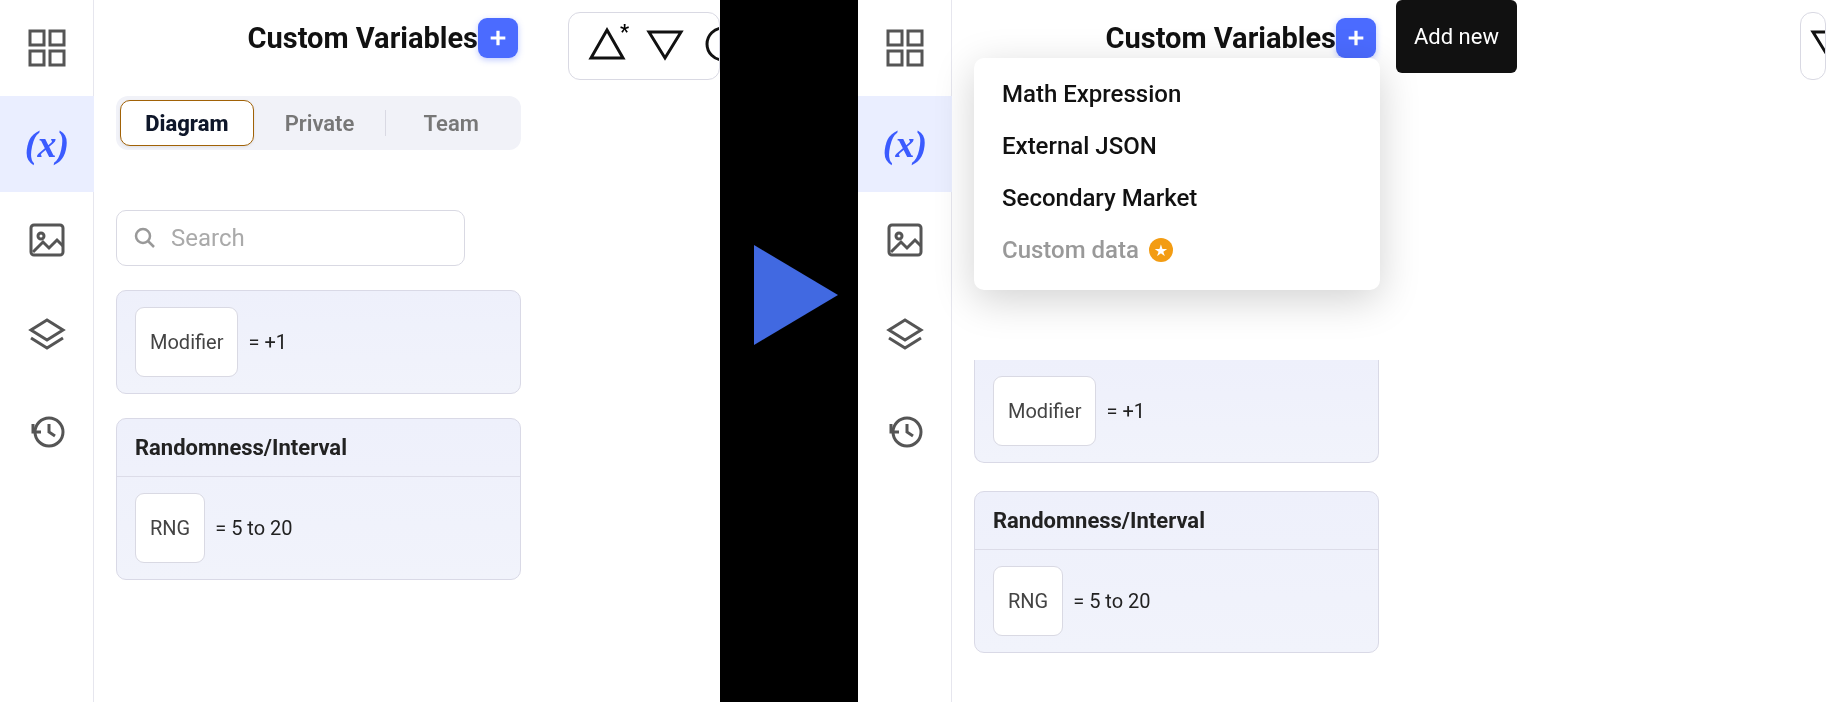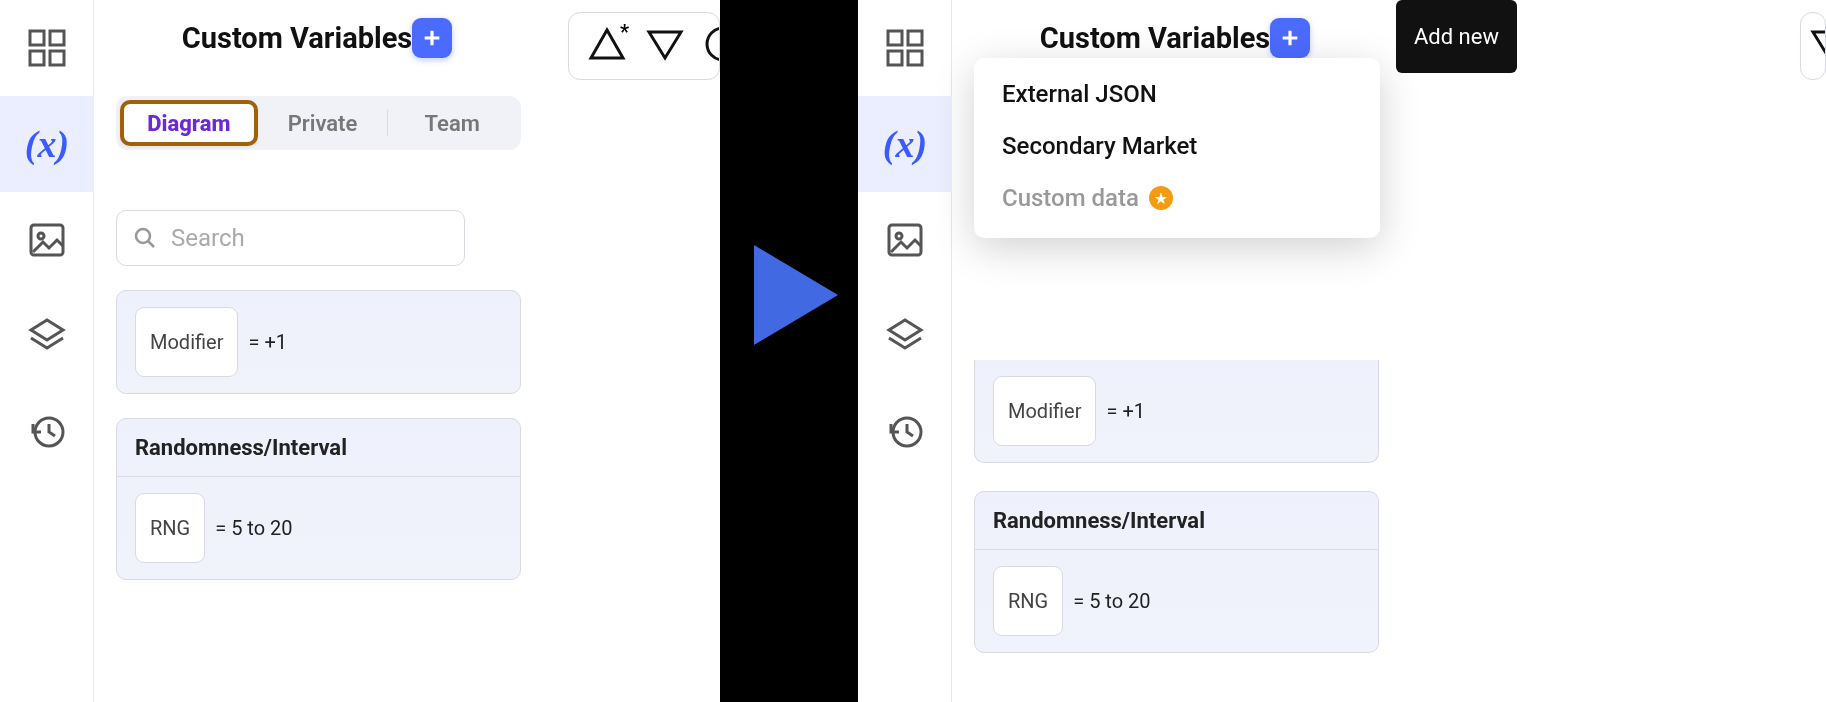--- a/index.html
+++ b/index.html
@@ -18,28 +18,28 @@
   
   .rail { position: absolute; left: 0; top: 0; width: 94px; height: 100%; border-right: 1px solid #e6e6ee; background: #fff; }
   .rail .btn { width: 94px; height: 96px; display: flex; align-items: center; justify-content: center; color: #555; }
   .rail .btn.active { background: #eaeeff; color: #3b5bff; }
   .rail .btn.first { margin-top: 0; }
   .rail .btn svg { width: 40px; height: 40px; stroke: currentColor; fill: none; stroke-width: 3; }
   .rail .var-label { font-family: Georgia, 'Times New Roman', serif; font-style: italic; font-weight: 700; font-size: 38px; color: #3b5bff; }
 
   
   .panel { position: absolute; left: 94px; top: 0; width: 444px; height: 100%; padding: 18px 10px 0 22px; }
-  .panel-header { display: flex; align-items: center; justify-content: center; padding-right: 10px; }
+  .panel-header { display: flex; align-items: center; justify-content: flex-end; padding-right: 10px; }
   .panel-header h1 { font-size: 29px; font-weight: 700; color: #111; }
   .add-btn { width: 40px; height: 40px; border-radius: 9px; background: #4b6bff; display: flex; align-items: center; justify-content: center; cursor: pointer; box-shadow: 0 2px 6px rgba(75,107,255,.35); }
   .add-btn svg { stroke: #fff; stroke-width: 3.5; width: 22px; height: 22px; fill: none; }
 
   .seg { margin-top: 38px; width: 405px; height: 54px; background: #f1f2f8; border-radius: 12px; display: flex; align-items: center; padding: 4px; }
   .seg .tab { flex: 1; height: 46px; display: flex; align-items: center; justify-content: center; font-size: 22px; font-weight: 600; color: #777; border-radius: 10px; position: relative; }
-  .seg .tab.active { background: #fff; color: #6d28d9; font-weight: 800; box-shadow: 0 1px 3px rgba(0,0,0,.08); border: 4px solid #a16207; }
+  .seg .tab.active { background: #fff; color: #0f172a; font-weight: 800; box-shadow: 0 1px 3px rgba(0,0,0,.08); border: 1px solid #a16207; }
   .seg .tab + .tab::before { content:""; position:absolute; left:0; top:10px; bottom:10px; width:1px; background:#d9d9e3; }
   .seg .tab.active + .tab::before, .seg .tab:has(+ .tab.active)::before { display:none; }
 
   .search { margin-top: 60px; width: 349px; height: 56px; border: 1.5px solid #d9d9e3; border-radius: 10px; display: flex; align-items: center; padding: 0 16px; color: #999; gap: 14px; }
   .search svg { width: 24px; height: 24px; stroke: #999; stroke-width: 2.5; fill: none; }
   .search .ph { font-size: 24px; color: #aaa; }
 
   .card { margin-top: 24px; width: 405px; border: 1.5px solid #d9d9e6; border-radius: 10px; background: linear-gradient(#eef0fb, #f1f3fb); }
   .card-title { padding: 16px 18px; font-size: 22px; font-weight: 700; color: #222; border-bottom: 1px solid #dcdce8; }
   .card-body { padding: 16px 18px; display: flex; align-items: center; gap: 10px; }
@@ -231,20 +231,21 @@
       <div class="card second">
         <div class="card-title">Randomness/Interval</div>
         <div class="card-body">
           <span class="chip">RNG</span>
           <span class="eq">= 5 to 20</span>
         </div>
       </div>
     </div>
 
     <div class="dropdown">
+      <div class="item">Math Expression</div>
       <div class="item">External JSON</div>
       <div class="item">Secondary Market</div>
       <div class="item muted">
         <span>Custom data</span>
         <span class="badge-star">★</span>
       </div>
     </div>
 
     <div class="tooltip">Add new</div>
 

